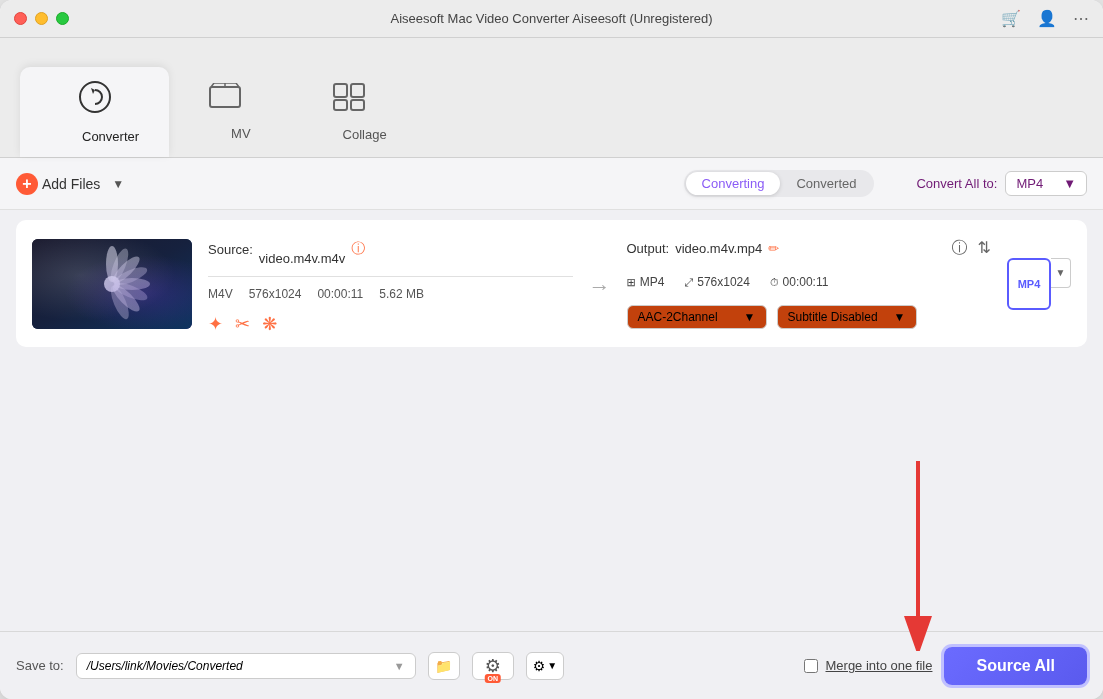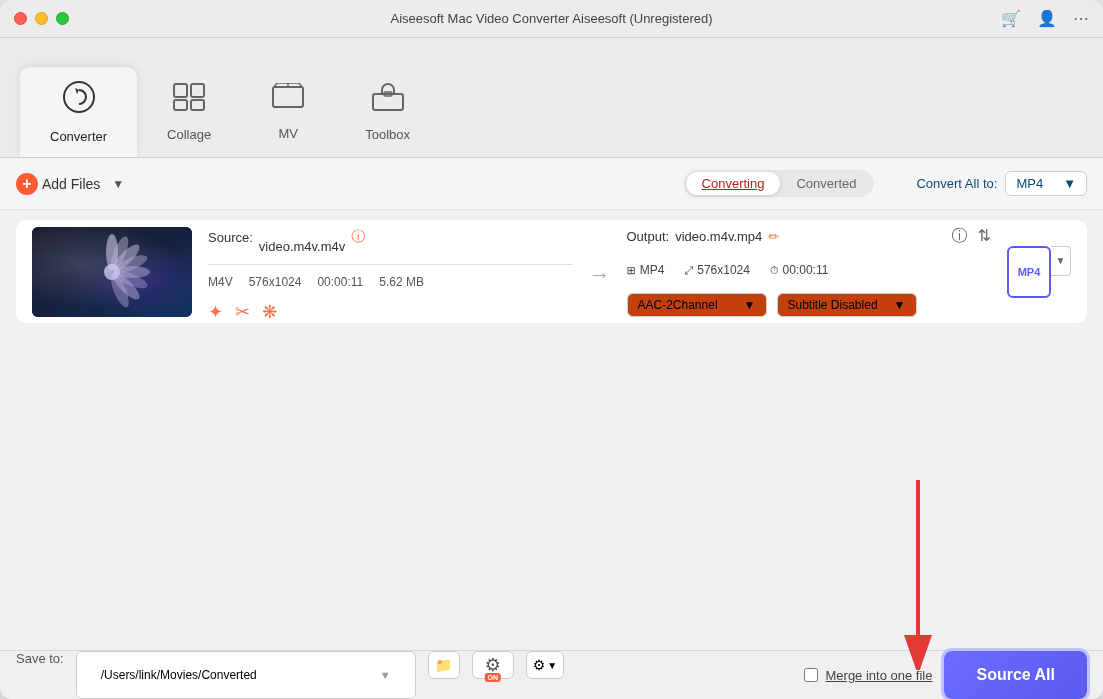--- a/index.html
+++ b/index.html
@@ -92,20 +92,21 @@
     .tab-icon {
       font-size: 28px;
       color: #555;
     }
     .tab.active .tab-icon {
       color: #222;
     }
     .tab-label {
       font-size: 13px;
       font-weight: 500;
+      margin-left: 32px;
     }
     
     .toolbar {
       background: #f5f5f7;
       display: flex;
       align-items: center;
       padding: 8px 16px;
       height: 52px;
       border-bottom: 1px solid #e0e0e0;
       gap: 12px;
@@ -139,21 +140,21 @@
       cursor: pointer;
       font-size: 12px;
       color: #555;
     }
     .convert-all-to {
       display: flex;
       align-items: center;
       gap: 8px;
       margin-left: 30px;
       font-size: 13px;
-      color: #0c4a6e;
+      color: #701a75;
     }
     .format-select {
       display: flex;
       align-items: center;
       background: white;
       border: 1px solid #ccc;
       border-radius: 6px;
       padding: 4px 10px;
       font-size: 13px;
       cursor: pointer;
@@ -164,21 +165,21 @@
     .content-area {
       flex: 1;
       background: #f0f0f3;
       overflow-y: auto;
       padding: 10px 16px;
     }
     
     .file-item {
       background: white;
       border-radius: 10px;
-      padding: 0 16px;
+      padding: 12px 16px;
       display: flex;
       align-items: center;
       gap: 16px;
       margin-bottom: 8px;
       justify-content: space-between;
     }
     .thumbnail {
       width: 160px;
       height: 90px;
       background: #222;
@@ -337,41 +338,43 @@
     }
     .format-badge-container {
       display: flex;
       align-items: stretch;
       flex-shrink: 0;
     }
     
     .status-bar {
       background: #f0f0f3;
       border-top: 1px solid #d8d8d8;
-      height: 49px;
-      display: flex;
+      height: 68px;
+      display: flex;
+      align-items: center;
       padding: 0 16px;
       gap: 12px;
     }
     .save-to-label {
       font-size: 13px;
       color: #555;
       white-space: nowrap;
     }
     .save-path {
       flex: 1;
       border: 1px solid #ccc;
       border-radius: 6px;
-      padding: 5px 24px;
+      padding: 5px 10px;
       font-size: 12px;
       background: white;
       display: flex;
       align-items: center;
       justify-content: space-between;
       max-width: 340px;
+      font-style: italic;
     }
     .folder-btn {
       width: 32px;
       height: 28px;
       border: 1px solid #ccc;
       border-radius: 6px;
       background: white;
       display: flex;
       align-items: center;
       justify-content: center;
@@ -446,23 +449,22 @@
       padding: 4px 16px;
       border: none;
       background: transparent;
       border-radius: 12px;
       font-size: 13px;
       cursor: pointer;
       color: #666;
     }
     .tsw-btn.active {
       background: white;
-      color: #b91c1c;
+      color: #8b5cf6;
       box-shadow: 0 1px 4px rgba(0,0,0,0.15);
-      text-decoration: underline;
     }
     .on-badge {
       position: absolute;
       bottom: -4px;
       left: 50%;
       transform: translateX(-50%);
       background: #ff5a36;
       color: white;
       font-size: 7px;
       padding: 1px 3px;
@@ -495,48 +497,38 @@
         <svg width="34" height="34" viewBox="0 0 34 34" fill="none">
           <circle cx="17" cy="17" r="15" stroke="#333" stroke-width="2" fill="none"></circle>
           <path d="M17 10 A7 7 0 0 1 17 24" stroke="#333" stroke-width="2" fill="none"></path>
           <polyline points="13,8 17,10 15,14" fill="#333"></polyline>
         </svg>
       </div>
       <span class="tab-label">Converter</span>
     </div>
     <div class="tab">
       <div class="tab-icon">
+        <svg width="34" height="28" viewBox="0 0 34 28" fill="none">
+          <rect x="2" y="4" width="30" height="20" rx="2" stroke="#666" stroke-width="2" fill="none"></rect>
+          <polyline points="3,4 6,0 28,0 31,4" stroke="#666" stroke-width="1.5" fill="none"></polyline>
+          <line x1="17" y1="4" x2="17" y2="0" stroke="#666" stroke-width="1.5"></line>
+        </svg>
+      </div>
+      <span class="tab-label">MV</span>
+    </div>
+    <div class="tab">
+      <div class="tab-icon">
         <svg width="34" height="30" viewBox="0 0 34 30" fill="none">
           <rect x="2" y="2" width="13" height="13" rx="2" stroke="#666" stroke-width="2" fill="none"></rect>
           <rect x="19" y="2" width="13" height="13" rx="2" stroke="#666" stroke-width="2" fill="none"></rect>
           <rect x="2" y="18" width="13" height="10" rx="2" stroke="#666" stroke-width="2" fill="none"></rect>
           <rect x="19" y="18" width="13" height="10" rx="2" stroke="#666" stroke-width="2" fill="none"></rect>
         </svg>
       </div>
       <span class="tab-label">Collage</span>
-    </div>
-    <div class="tab">
-      <div class="tab-icon">
-        <svg width="34" height="28" viewBox="0 0 34 28" fill="none">
-          <rect x="2" y="4" width="30" height="20" rx="2" stroke="#666" stroke-width="2" fill="none"></rect>
-          <polyline points="3,4 6,0 28,0 31,4" stroke="#666" stroke-width="1.5" fill="none"></polyline>
-          <line x1="17" y1="4" x2="17" y2="0" stroke="#666" stroke-width="1.5"></line>
-        </svg>
-      </div>
-      <span class="tab-label">MV</span>
-    </div>
-    <div class="tab">
-      <div class="tab-icon">
-        <svg width="34" height="30" viewBox="0 0 34 30" fill="none">
-          <rect x="2" y="12" width="30" height="16" rx="2" stroke="#666" stroke-width="2" fill="none"></rect>
-          <path d="M11 12V8a6 6 0 0 1 12 0v4" stroke="#666" stroke-width="2" fill="none"></path>
-          <rect x="13" y="10" width="8" height="4" rx="1" stroke="#666" stroke-width="1.5" fill="none"></rect>
-        </svg>
-      </div>
-      <span class="tab-label">Toolbox</span>
     </div>
   </div>
 
   <div class="toolbar">
     <button class="add-files-btn">
       <div class="plus-icon">+</div>
       <span>Add Files</span>
     </button>
     <button class="add-files-dropdown">▼</button>
 

